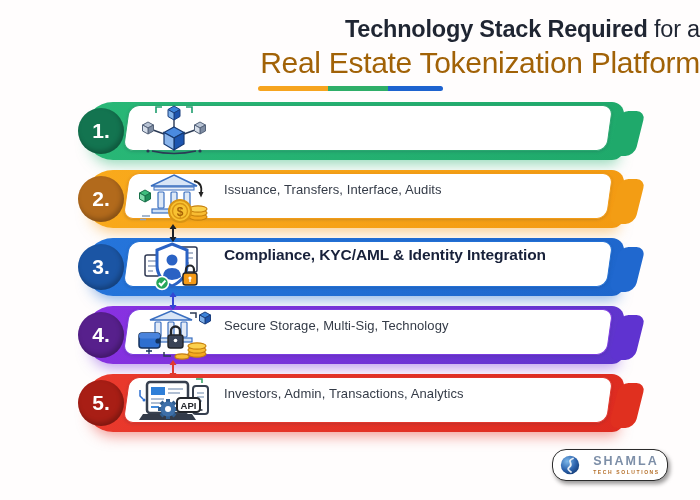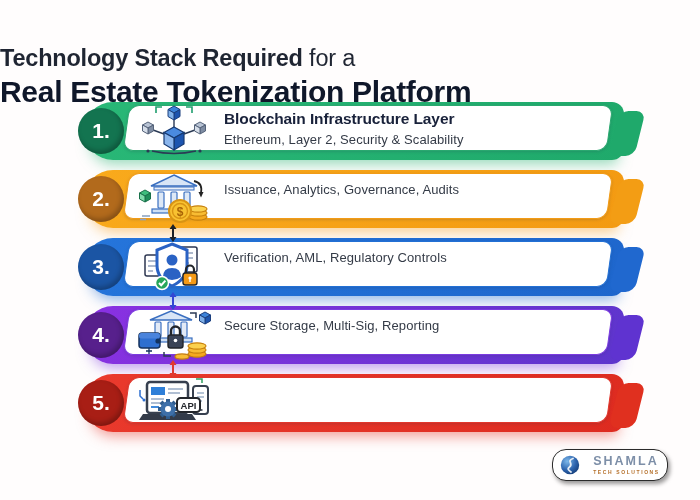--- a/index.html
+++ b/index.html
@@ -1,24 +1,24 @@
 <!DOCTYPE html>
 <html><head>
 <meta charset="utf-8">
 <style>
   html,body{margin:0;padding:0;background:#fff;}
   body{width:700px;height:500px;overflow:hidden;font-family:"Liberation Sans",sans-serif;}
   .stage{position:relative;width:700px;height:500px;background:#fffdfd;}
 
   
-  .header{position:absolute;top:16px;left:0;width:100%;text-align:left;margin-top:29px;}
+  .header{position:absolute;top:16px;left:0;width:100%;text-align:right;}
   .h1{font-size:23.5px;color:#1f2532;letter-spacing:-0.2px;}
   .h1 .b{font-weight:bold;}
   .h1 .r{font-weight:500;}
-  .h2{font-size:30px;font-weight:bold;color:#0f172a;margin-top:3px;letter-spacing:-0.3px;}
+  .h2{font-size:30px;font-weight:normal;color:#a16207;margin-top:3px;letter-spacing:-0.3px;}
   .underline{width:185px;height:5px;margin:6px auto 0;display:flex;border-radius:3px;overflow:hidden;}
   .useg1{width:70px;background:#f6a41f;}
   .useg2{width:60px;background:#2fae68;}
   .useg3{width:55px;background:#1e63cf;}
 
   
   .row{position:absolute;left:84px;width:556px;height:58px;}
   .banner{position:absolute;left:0;top:0;bottom:0;right:16px;border-radius:29px 12px 12px 29px;}
   .tail{position:absolute;right:0;top:9px;height:45px;width:26px;border-radius:9px;transform:skewX(-14deg);}
   .cardbg{position:absolute;left:42px;right:30px;top:3px;bottom:9px;background:#fff;border-radius:10px;transform:skewX(-8deg);box-shadow:0 1px 3px rgba(40,50,80,.18);}
@@ -93,24 +93,20 @@
 
         <polygon points="66,18 71.5,21 66,24 60.5,21" fill="#b8c3d4" stroke="#55637a" stroke-width="1"></polygon>
         <polygon points="66,24 71.5,21 71.5,27 66,30" fill="#7e8ca2" stroke="#55637a" stroke-width="1"></polygon>
         <polygon points="66,24 60.5,21 60.5,27 66,30" fill="#d6dee9" stroke="#55637a" stroke-width="1"></polygon>
 
         <polygon points="40,23 50,28.5 40,34 30,28.5" fill="#4a8ae0" stroke="#173a72" stroke-width="1.2"></polygon>
         <polygon points="40,34 50,28.5 50,40 40,46" fill="#1c55b0" stroke="#173a72" stroke-width="1.2"></polygon>
         <polygon points="40,34 30,28.5 30,40 40,46" fill="#8ab5ec" stroke="#173a72" stroke-width="1.2"></polygon>
       </svg>
     </div>
-    <div class="txt">
-      <div class="title">Blockchain Infrastructure Layer</div>
-      <div class="sub">Ethereum, Layer 2, Security &amp; Scalability</div>
-    </div>
   </div>
 
   <div class="row row2 r2">
     <div class="banner"></div>
     <div class="tail"></div>
     <div class="cardbg"></div>
     <div class="num">2.</div>
     <div class="iconbox">
       <svg width="80" height="54" viewBox="0 0 80 54">
 
@@ -133,21 +129,21 @@
         <ellipse cx="64" cy="45" rx="9" ry="3.2" fill="#f5a91f" stroke="#c8820e" stroke-width="1.2"></ellipse>
         <ellipse cx="64" cy="41" rx="9" ry="3.2" fill="#f8bc33" stroke="#c8820e" stroke-width="1.2"></ellipse>
         <ellipse cx="64" cy="37" rx="9" ry="3.2" fill="#fbd14d" stroke="#c8820e" stroke-width="1.2"></ellipse>
 
         <circle cx="46" cy="39" r="11" fill="#f8c231" stroke="#d99414" stroke-width="2"></circle>
         <circle cx="46" cy="39" r="7.5" fill="none" stroke="#d99414" stroke-width="1.4"></circle>
         <text x="46" y="43.5" font-size="12" font-weight="bold" fill="#a96406" text-anchor="middle" font-family="Liberation Sans, sans-serif">$</text>
       </svg>
     </div>
     <div class="txt">
-      <div class="sub">Issuance, Analytics, Governance, Audits</div>
+      <div class="sub">Issuance, Transfers, Interface, Audits</div>
     </div>
   </div>
 
   <div class="row row3 r3">
     <div class="banner"></div>
     <div class="tail"></div>
     <div class="cardbg"></div>
     <div class="num">3.</div>
     <div class="iconbox">
       <svg width="80" height="54" viewBox="0 0 80 54">
@@ -169,21 +165,21 @@
         <circle cx="28" cy="43" r="6.5" fill="#27a65a" stroke="#fff" stroke-width="1.5"></circle>
         <path d="M25,43 l2.2,2.2 l4.2,-4.6" fill="none" stroke="#fff" stroke-width="2"></path>
 
         <path d="M52,33 v-3.5 a4,4 0 0 1 8,0 v3.5" fill="none" stroke="#23262b" stroke-width="2.2"></path>
         <rect x="49" y="33" width="14" height="12" rx="2.5" fill="#f59a16" stroke="#23262b" stroke-width="1.4"></rect>
         <circle cx="56" cy="38" r="1.6" fill="#fff"></circle>
           <rect x="55.3" y="38.5" width="1.4" height="3.5" fill="#fff"></rect>
       </svg>
     </div>
     <div class="txt">
-      <div class="sub">Verification, AML, Regulatory Controls</div>
+      <div class="title">Compliance, KYC/AML &amp; Identity Integration</div>
     </div>
   </div>
 
   <div class="row row4 r4">
     <div class="banner"></div>
     <div class="tail"></div>
     <div class="cardbg"></div>
     <div class="num">4.</div>
     <div class="iconbox">
       <svg width="80" height="54" viewBox="0 0 80 54">
@@ -209,21 +205,21 @@
         <rect x="34" y="27" width="15" height="13" rx="2.5" fill="#3a4356" stroke="#23262b" stroke-width="1.4"></rect>
         <circle cx="41.5" cy="32.5" r="1.8" fill="#fff"></circle>
 
         <ellipse cx="63" cy="46" rx="9" ry="3.2" fill="#f5a91f" stroke="#c8820e" stroke-width="1.2"></ellipse>
         <ellipse cx="63" cy="42" rx="9" ry="3.2" fill="#f8bc33" stroke="#c8820e" stroke-width="1.2"></ellipse>
         <ellipse cx="63" cy="38" rx="9" ry="3.2" fill="#fbd14d" stroke="#c8820e" stroke-width="1.2"></ellipse>
         <ellipse cx="48" cy="48.5" rx="7" ry="2.6" fill="#f8bc33" stroke="#c8820e" stroke-width="1.2"></ellipse>
       </svg>
     </div>
     <div class="txt">
-      <div class="sub">Secure Storage, Multi-Sig, Reporting</div>
+      <div class="sub">Secure Storage, Multi-Sig, Technology</div>
     </div>
   </div>
 
   <div class="row row5 r5">
     <div class="banner"></div>
     <div class="tail"></div>
     <div class="cardbg"></div>
     <div class="num">5.</div>
     <div class="iconbox">
       <svg width="80" height="54" viewBox="0 0 80 54">
@@ -253,20 +249,21 @@
             <line x1="41" y1="26" x2="27" y2="40"></line>
         </g>
         <circle cx="34" cy="33" r="7.5" fill="#3d6fa8"></circle>
         <circle cx="34" cy="33" r="3" fill="#fff"></circle>
 
         <rect x="43" y="22" width="23" height="14" rx="3.5" fill="#fff" stroke="#23262b" stroke-width="2"></rect>
         <text x="54.5" y="32.5" font-size="9.5" font-weight="bold" fill="#23262b" text-anchor="middle" font-family="Liberation Sans, sans-serif">API</text>
       </svg>
     </div>
     <div class="txt">
+      <div class="sub">Investors, Admin, Transactions, Analytics</div>
     </div>
   </div>
 
   <div class="connector conn1">
     <svg width="14" height="18" viewBox="0 0 14 18">
       <line x1="7" y1="4" x2="7" y2="14" stroke="#1c2128" stroke-width="2"></line>
       <polygon points="7,0 3.5,5 10.5,5" fill="#1c2128"></polygon>
       <polygon points="7,18 3.5,13 10.5,13" fill="#1c2128"></polygon>
     </svg>
   </div>

